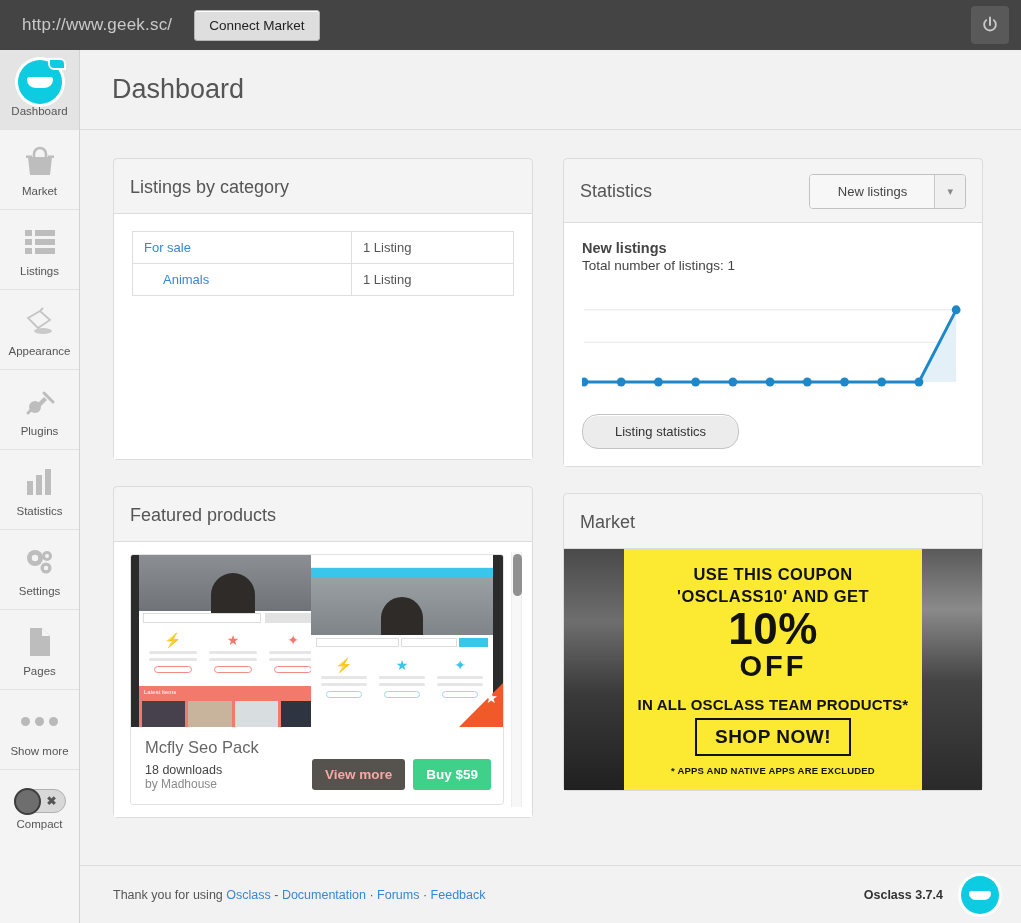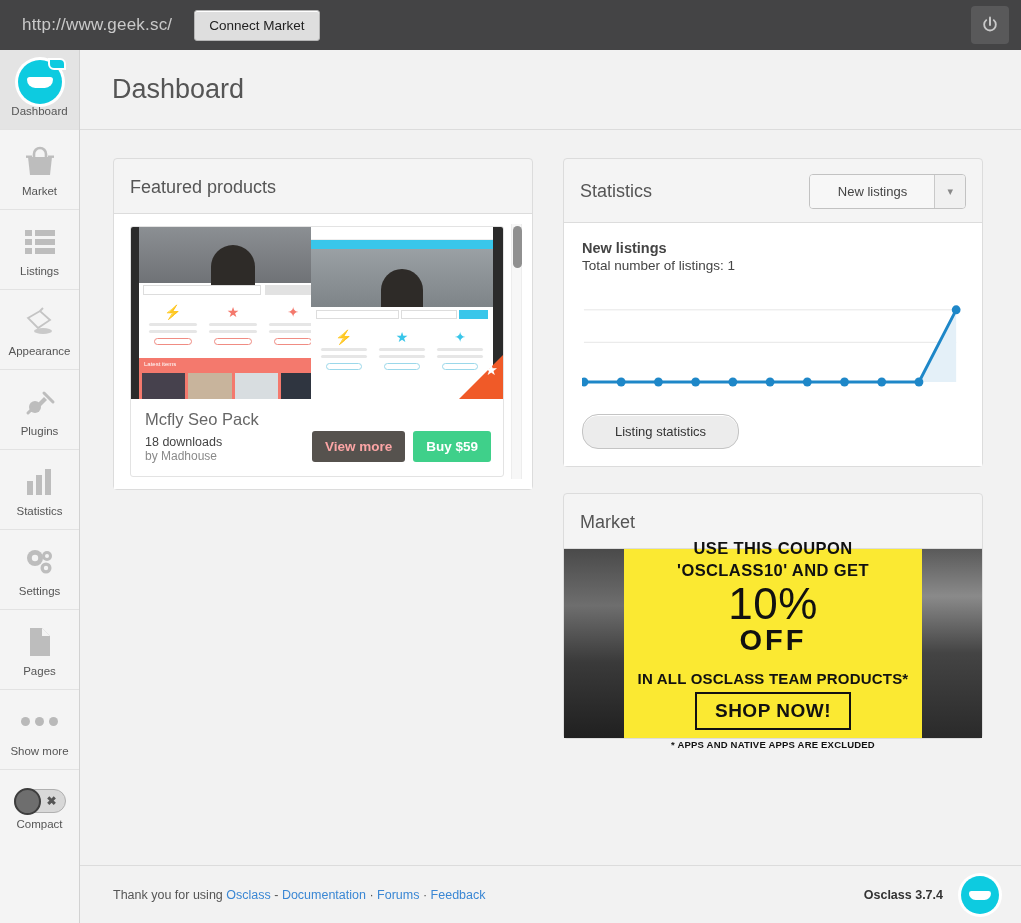--- a/index.html
+++ b/index.html
@@ -184,35 +184,35 @@
   .fp-scroll {
     position: absolute; right: 10px; top: 10px; bottom: 10px; width: 11px;
     background: #f7f7f7; border-left: 1px solid #ededed; border-right: 1px solid #ededed;
   }
   .fp-thumb {
     position: absolute; top: 2px; left: 1px; width: 9px; height: 42px;
     background: #909090; border-radius: 5px;
   }
 
   
-  .market-body { border-top: 1px solid #dcdcdc; height: 190px; display: flex; background: #404040; }
+  .market-body { border-top: 1px solid #dcdcdc; height: 242px; display: flex; background: #404040; }
   .mk-side { width: 60px; flex: 0 0 60px; }
   .mk-side.left {
     background: linear-gradient(180deg,#4a4a4a 0%,#6e6e6e 30%,#3a3a3a 60%,#202020 100%);
   }
   .mk-side.right {
     background: linear-gradient(180deg,#5a5a5a 0%,#8a8a8a 25%,#444 55%,#2a2a2a 100%);
   }
   .mk-center {
     flex: 1; background: #fbe932; color: #111;
     display: flex; flex-direction: column; align-items: center;
     justify-content: center; text-align: center; padding: 10px 6px;
   }
   .mk-l1 { font-size: 16.5px; font-weight: bold; line-height: 1.35; letter-spacing: .4px; }
-  .mk-big { font-size: 44px; font-weight: normal; line-height: .98; margin-top: 0; letter-spacing: .5px; }
+  .mk-big { font-size: 44px; font-weight: bold; line-height: .98; margin-top: 0; letter-spacing: .5px; }
   .mk-off { font-size: 29px; font-weight: bold; letter-spacing: 3px; line-height: 1.05; }
   .mk-l3 { font-size: 15px; font-weight: bold; margin-top: 15px; letter-spacing: .2px; }
   .mk-shop {
     border: 2px solid #111; padding: 6px 18px; font-size: 19px;
     font-weight: bold; margin-top: 5px; cursor: pointer; letter-spacing: .5px;
   }
   .mk-fine { font-size: 9.5px; font-weight: bold; margin-top: 9px; letter-spacing: .2px; }
 
   
   .footer {
@@ -365,20 +365,40 @@
 
     <div class="page-head">
       <h1 class="page-title">Dashboard</h1>
     </div>
 
     <div class="content">
       <div class="grid">
 
         <div class="col">
 
+          <div class="panel">
+            <div class="panel-head">
+              <span class="panel-title">Listings by category</span>
+            </div>
+            <div class="panel-body">
+              <table class="cat-table">
+                <tbody>
+                  <tr>
+                    <td>For sale</td>
+                    <td class="count">1 Listing</td>
+                  </tr>
+                  <tr>
+                    <td class="child">Animals</td>
+                    <td class="count">1 Listing</td>
+                  </tr>
+                </tbody>
+              </table>
+              <div class="cat-fill"></div>
+            </div>
+          </div>
 
           <div class="panel">
             <div class="panel-head">
               <span class="panel-title">Featured products</span>
             </div>
             <div class="fp-body">
 
               <div class="product-card">
                 <div class="product-shot">
                   <div class="shot-left">

